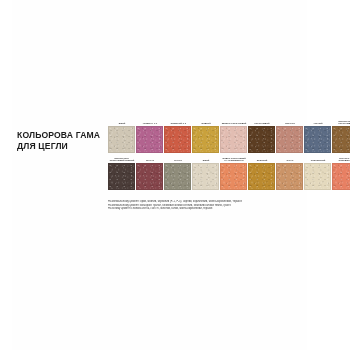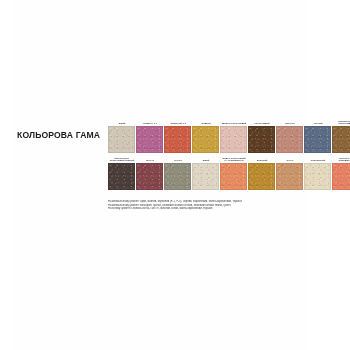--- a/index.html
+++ b/index.html
@@ -124,20 +124,21 @@
     overflow: hidden;
   }
 </style>
 </head>
 <body>
 
 <div class="page">
 
   <div class="title-block">
     <div class="title-line">КОЛЬОРОВА ГАМА</div>
+    <div class="title-line">ДЛЯ ЦЕГЛИ</div>
   </div>
 
   <div class="grid">
 
     <div class="grid-row">
       <div class="cell">
         <div class="cell-label">БІЛИЙ</div>
         <div class="swatch" style="background-color: rgb(207, 198, 180);"></div>
       </div>
       <div class="cell">

